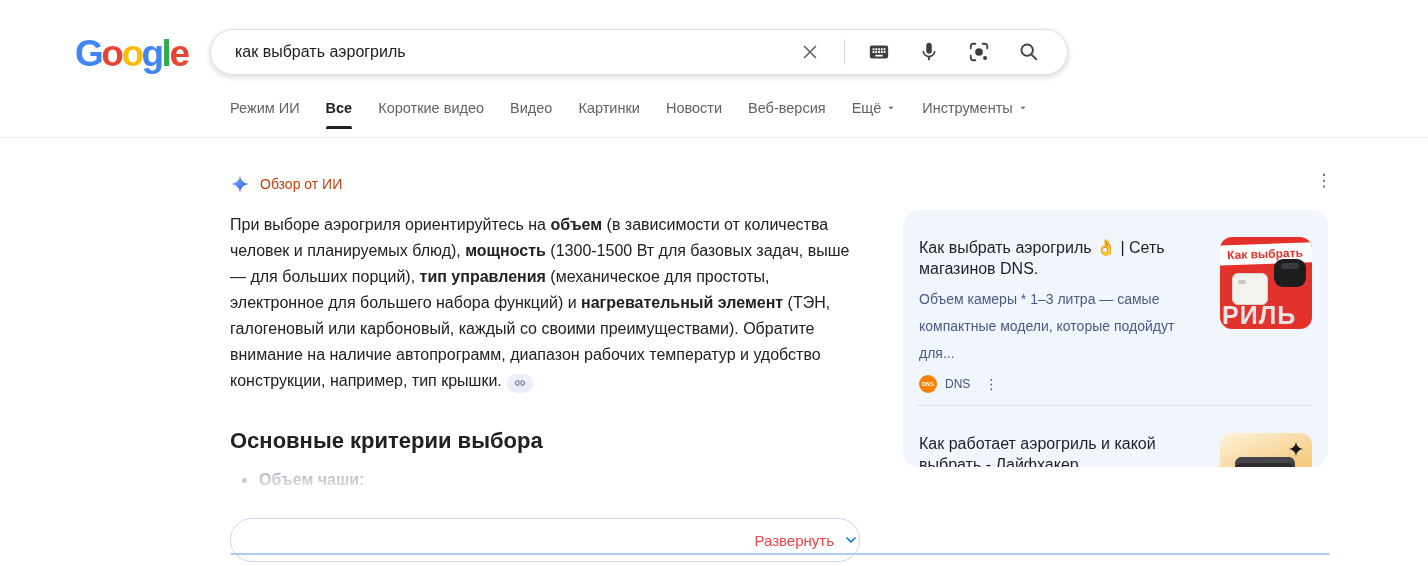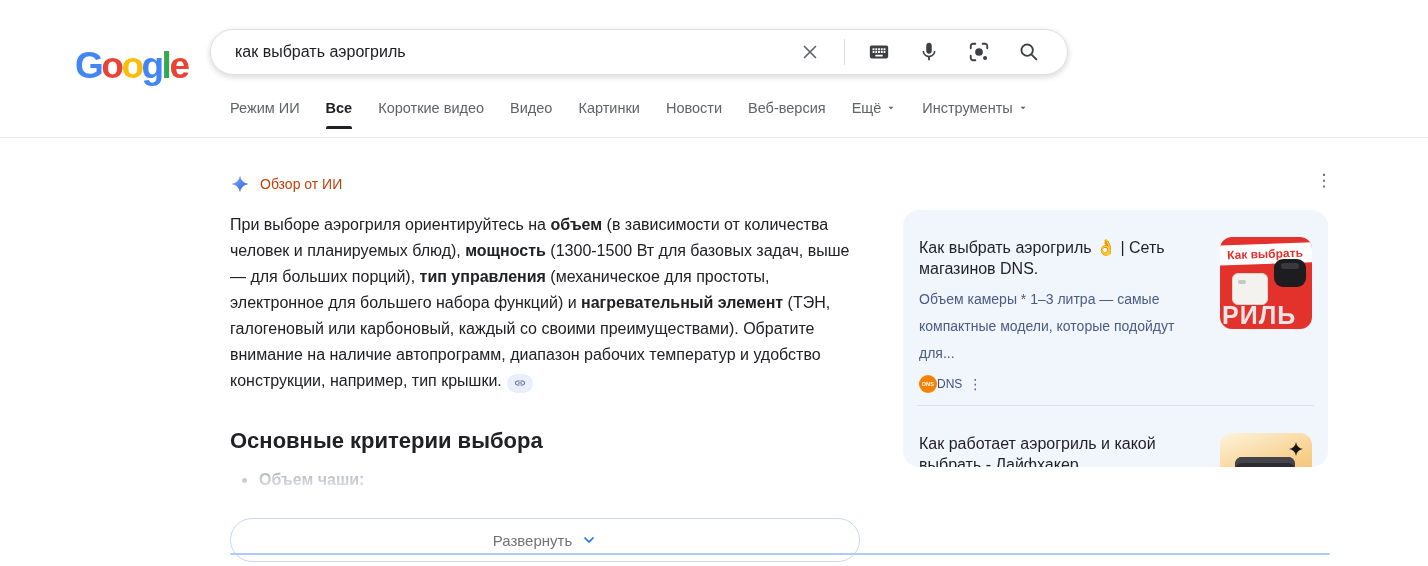--- a/index.html
+++ b/index.html
@@ -8,21 +8,20 @@
     width:1428px; height:566px; overflow:hidden; position:relative;
     font-family:"Liberation Sans", sans-serif; color:#202124;
   }
 
   
   .header { position:relative; height:95px; }
   .logo {
     position:absolute; left:75px; top:33px;
     font-size:37px; font-weight:700; letter-spacing:-2.5px; cursor:pointer;
     font-family:"Liberation Sans", sans-serif;
-    margin-top:12px;
   }
   .c-blue{color:#4285F4}.c-red{color:#EA4335}.c-yellow{color:#FBBC05}.c-green{color:#34A853}
   .searchbar {
     position:absolute; left:210px; top:29px; width:858px; height:46px;
     background:#fff; border:1px solid #dfe1e5; border-radius:23px;
     box-shadow:0 2px 5px 1px rgba(64,60,67,.16);
     display:flex; align-items:center; padding:0 18px 0 24px;
   }
   .search-input {
     flex:1; border:none; outline:none; font-size:16px; color:#202124;
@@ -55,22 +54,22 @@
   .faded-bullet {
     margin-top:17px; margin-left:12px; font-size:16px; font-weight:700; color:#6b7280;
     display:flex; align-items:center; gap:12px;
     -webkit-mask-image:linear-gradient(to bottom, rgba(0,0,0,.55), rgba(0,0,0,.18));
     mask-image:linear-gradient(to bottom, rgba(0,0,0,.55), rgba(0,0,0,.18));
   }
   .faded-bullet .dot { width:5px; height:5px; border-radius:50%; background:#6b7280; flex:none; }
   .expand-btn {
     margin-top:29px; width:630px; height:44px; background:#fff;
     border:1px solid #cbd8ef; border-radius:22px; cursor:pointer;
-    display:flex; align-items:center; justify-content:center; gap:9px;
-    font-family:"Liberation Sans", sans-serif; font-size:15px; color:#737373;
+    display:flex; align-items:center; justify-content:flex-end; gap:9px;
+    font-family:"Liberation Sans", sans-serif; font-size:15px; color:#ef4444;
   }
   .overview-kebab {
     position:absolute; left:1312px; top:30px; font-size:17px; color:#5f6368;
     cursor:pointer; width:24px; height:24px; display:flex; align-items:center; justify-content:center;
   }
   .bottom-divider { position:absolute; left:230px; top:415px; width:1100px; height:2px; background:#aecbfa; border-radius:1px; }
 
   
   .sidebar {
     position:absolute; left:903px; top:72px; width:425px; height:257px;
@@ -78,21 +77,21 @@
   }
   .card { display:flex; padding:15px 16px 12px 16px; gap:14px; cursor:pointer;margin-top:12px; }
   .card-text { flex:1; min-width:0; }
   .card-title { font-size:16px; line-height:21px; color:#1f1f27; }
   .card-snippet { margin-top:7px; font-size:14px; line-height:27px; color:#4a5b85; }
   .card2 .card-snippet {
     color:#7c8aa8;
     -webkit-mask-image:linear-gradient(to bottom, rgba(0,0,0,.8), rgba(0,0,0,0));
     mask-image:linear-gradient(to bottom, rgba(0,0,0,.8), rgba(0,0,0,0));
   }
-  .source-row { margin-top:8px; display:flex; align-items:center; gap:0; }
+  .source-row { margin-top:8px; display:flex; align-items:center; gap:8px; }
   .favicon {
     width:18px; height:18px; border-radius:50%; background:#f98100; flex:none;
     display:flex; align-items:center; justify-content:center;
     font-size:5.5px; font-weight:700; color:#fff; letter-spacing:.2px;
   }
   .source-name { font-size:12px; color:#43507c; }
   .card-kebab { font-size:14px; color:#5f6368; margin-left:6px; cursor:pointer; }
   .card-divider { height:1px; background:#d7e1f3; margin:0 14px; }
   .thumb { width:92px; height:92px; border-radius:12px; flex:none; position:relative; overflow:hidden; }
   

